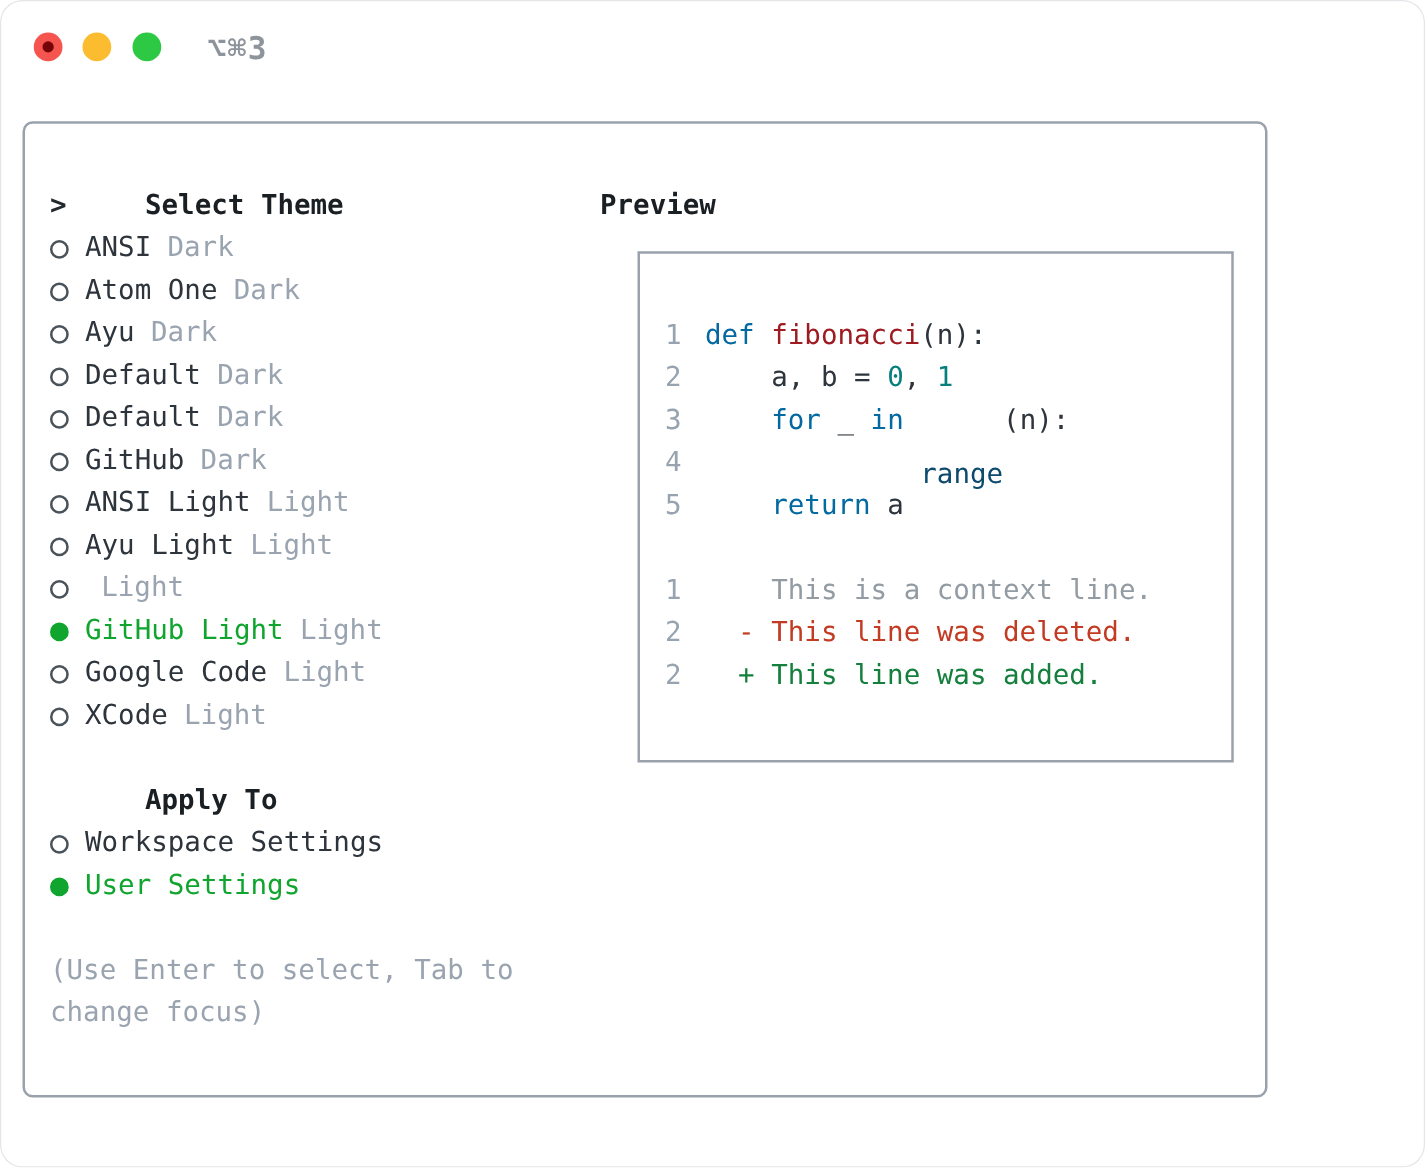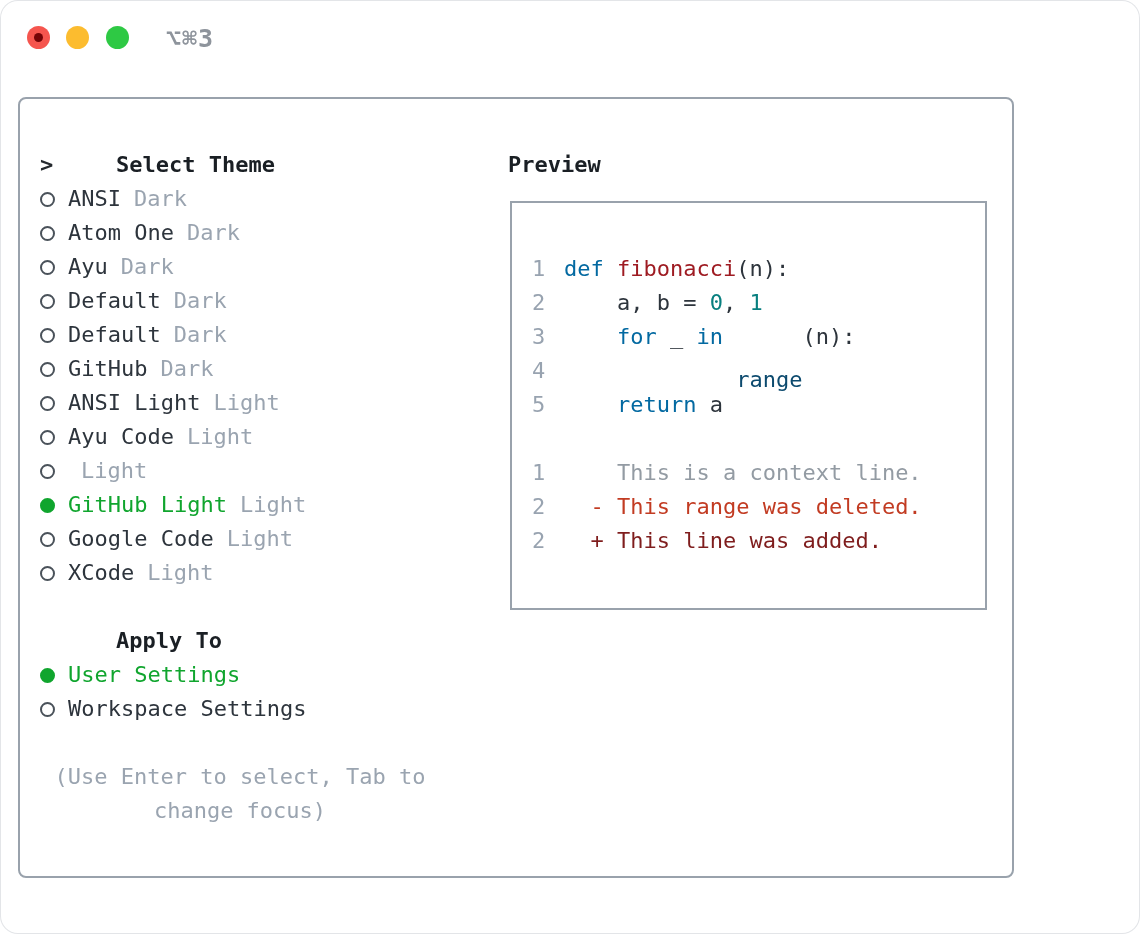--- a/index.html
+++ b/index.html
@@ -52,25 +52,25 @@
     border: 2px solid #4a525a; background: transparent;
   }
   .radio.selected { border-color: #10a52e; background: #10a52e; }
   .prompt { font-weight: bold; color: #24292e; }
   .hdr { font-weight: bold; color: #1a1f24; margin-left: 48px; }
   .theme-name { white-space: pre; }
   .row.selected .theme-name, .row.selected .opt-name { color: #10a52e; }
   .variant { color: #9aa4b0; margin-left: 13px; white-space: pre; }
   .section-gap { height: 34px; }
   .help {
-    color: #9aa4b0; width: 400px; line-height: 34px; white-space: normal; text-align: center;
+    color: #9aa4b0; width: 400px; line-height: 34px; white-space: normal;
   }
   
   .preview-label {
-    position: absolute; left: 488px; top: 49px;
+    position: absolute; left: 460px; top: 49px;
     font-size: 22px; line-height: 34px; font-weight: bold; color: #1a1f24;
   }
   .preview-box {
     position: absolute; left: 490px; top: 102px;
     width: 477px; height: 409px;
     border: 2px solid #99a2ac;
     box-sizing: border-box;
     padding: 49px 0 0 20px;
     overflow: hidden;
     background: #ffffff;
@@ -78,21 +78,21 @@
   .code-line { display: flex; height: 34px; line-height: 34px; font-size: 22px; white-space: pre; }
   .ln { width: 32px; flex: 0 0 32px; color: #98a3b0; }
   .code-text { color: #2d343c; white-space: pre; }
   .tok-keyword { color: #0369a1; }
   .tok-plain   { color: #2d343c; }
   .tok-title   { color: #9e1b22; }
   .tok-number  { color: #087f7f; }
   .tok-builtin { color: #0c4a6e; margin-top: 43px; }
   .diff-context { color: #939ba3; }
   .diff-deleted { color: #c23b22; }
-  .diff-added   { color: #7f1d1d; }
+  .diff-added   { color: #15803d; }
 </style>
 </head>
 <body>
 
 <div class="window">
 
   <div class="titlebar">
     <div class="traffic red">
       <div class="inner-dot"></div>
     </div>
@@ -156,21 +156,21 @@
             <span class="bullet-col">
               <span class="radio"></span>
             </span>
             <span class="theme-name">ANSI Light</span>
             <span class="variant">Light</span>
           </div>
           <div class="row">
             <span class="bullet-col">
               <span class="radio"></span>
             </span>
-            <span class="theme-name">Ayu Code</span>
+            <span class="theme-name">Ayu Light</span>
             <span class="variant">Light</span>
           </div>
           <div class="row">
             <span class="bullet-col">
               <span class="radio"></span>
             </span>
             <span class="variant">Light</span>
           </div>
           <div class="row selected">
             <span class="bullet-col">
@@ -196,49 +196,49 @@
         </div>
 
       <div class="section-gap"></div>
 
       <div class="row">
         <span class="bullet-col"></span>
         <span class="hdr">Apply To</span>
       </div>
 
       <div id="apply-list">
+          <div class="row">
+            <span class="bullet-col">
+              <span class="radio"></span>
+            </span>
+            <span class="opt-name">Workspace Settings</span>
+          </div>
           <div class="row selected">
             <span class="bullet-col">
               <span class="radio selected"></span>
             </span>
             <span class="opt-name">User Settings</span>
-          </div>
-          <div class="row">
-            <span class="bullet-col">
-              <span class="radio"></span>
-            </span>
-            <span class="opt-name">Workspace Settings</span>
           </div>
         </div>
 
       <div class="section-gap"></div>
 
       <div class="help">(Use Enter to select, Tab to change focus)</div>
     </div>
 
     <div class="preview-label">Preview</div>
 
     <div class="preview-box">
       <div id="code-block">
           <div class="code-line"><span class="ln">1</span><span class="code-text tok-keyword">def </span><span class="code-text tok-title">fibonacci</span><span class="code-text tok-plain">(n):</span></div>
           <div class="code-line"><span class="ln">2</span><span class="code-text tok-plain">    a, b = </span><span class="code-text tok-number">0</span><span class="code-text tok-plain">, </span><span class="code-text tok-number">1</span></div>
           <div class="code-line"><span class="ln">3</span><span class="code-text tok-plain">    </span><span class="code-text tok-keyword">for</span><span class="code-text tok-plain"> _ </span><span class="code-text tok-keyword">in</span><span class="code-text tok-plain"> </span><span class="code-text tok-builtin">range</span><span class="code-text tok-plain">(n):</span></div>
           <div class="code-line"><span class="ln">4</span></div>
           <div class="code-line"><span class="ln">5</span><span class="code-text tok-plain">    </span><span class="code-text tok-keyword">return</span><span class="code-text tok-plain"> a</span></div>
           <div class="code-line"></div>
           <div class="code-line"><span class="ln">1</span><span class="code-text diff-context">    This is a context line.</span></div>
-          <div class="code-line"><span class="ln">2</span><span class="code-text diff-deleted">  - This range was deleted.</span></div>
+          <div class="code-line"><span class="ln">2</span><span class="code-text diff-deleted">  - This line was deleted.</span></div>
           <div class="code-line"><span class="ln">2</span><span class="code-text diff-added">  + This line was added.</span></div>
         </div>
     </div>
 
   </div>
 </div>
 
 </body></html>

